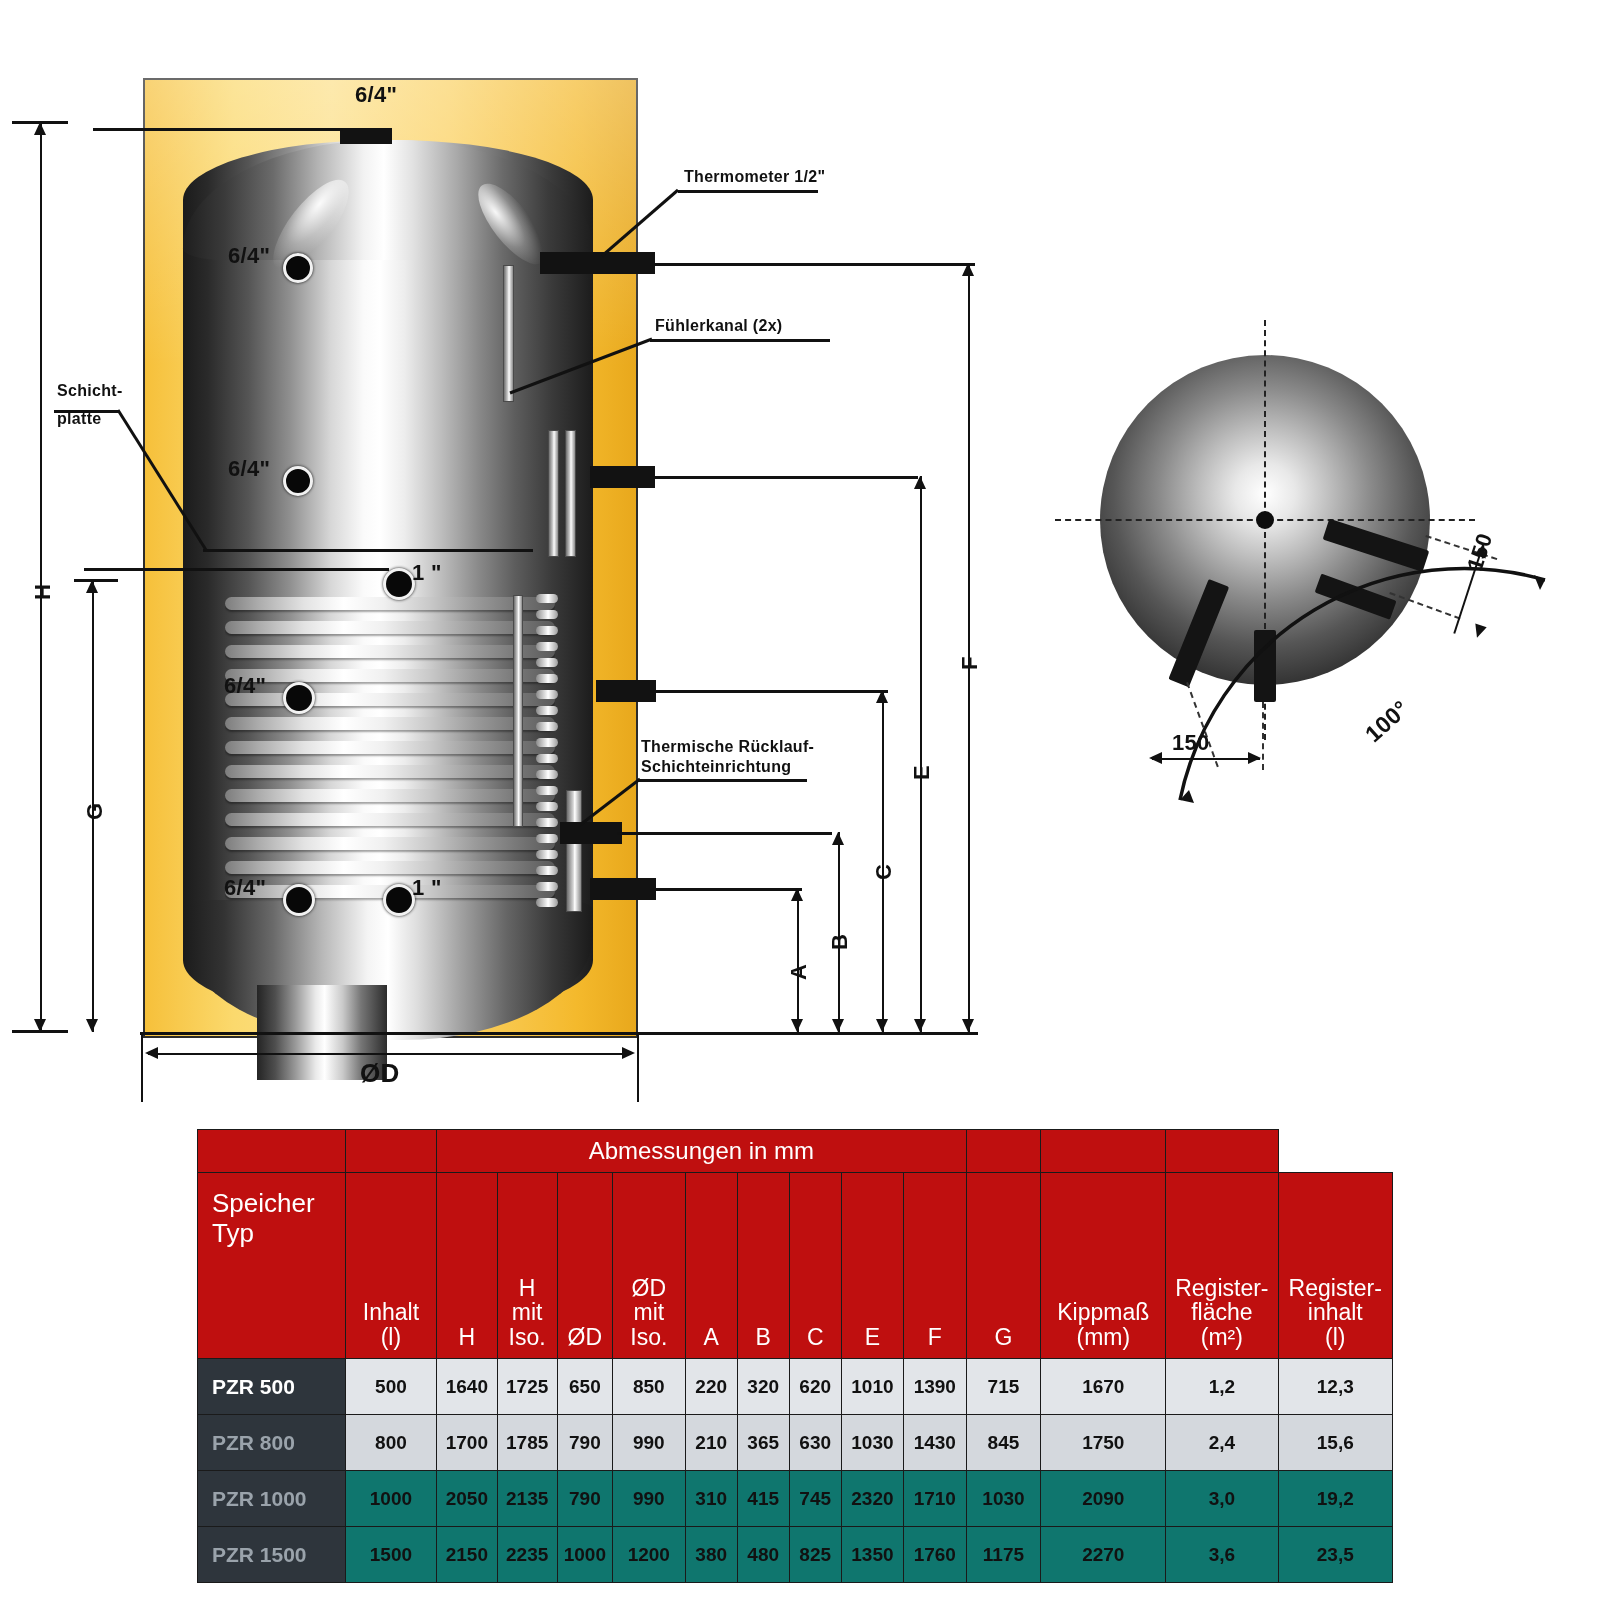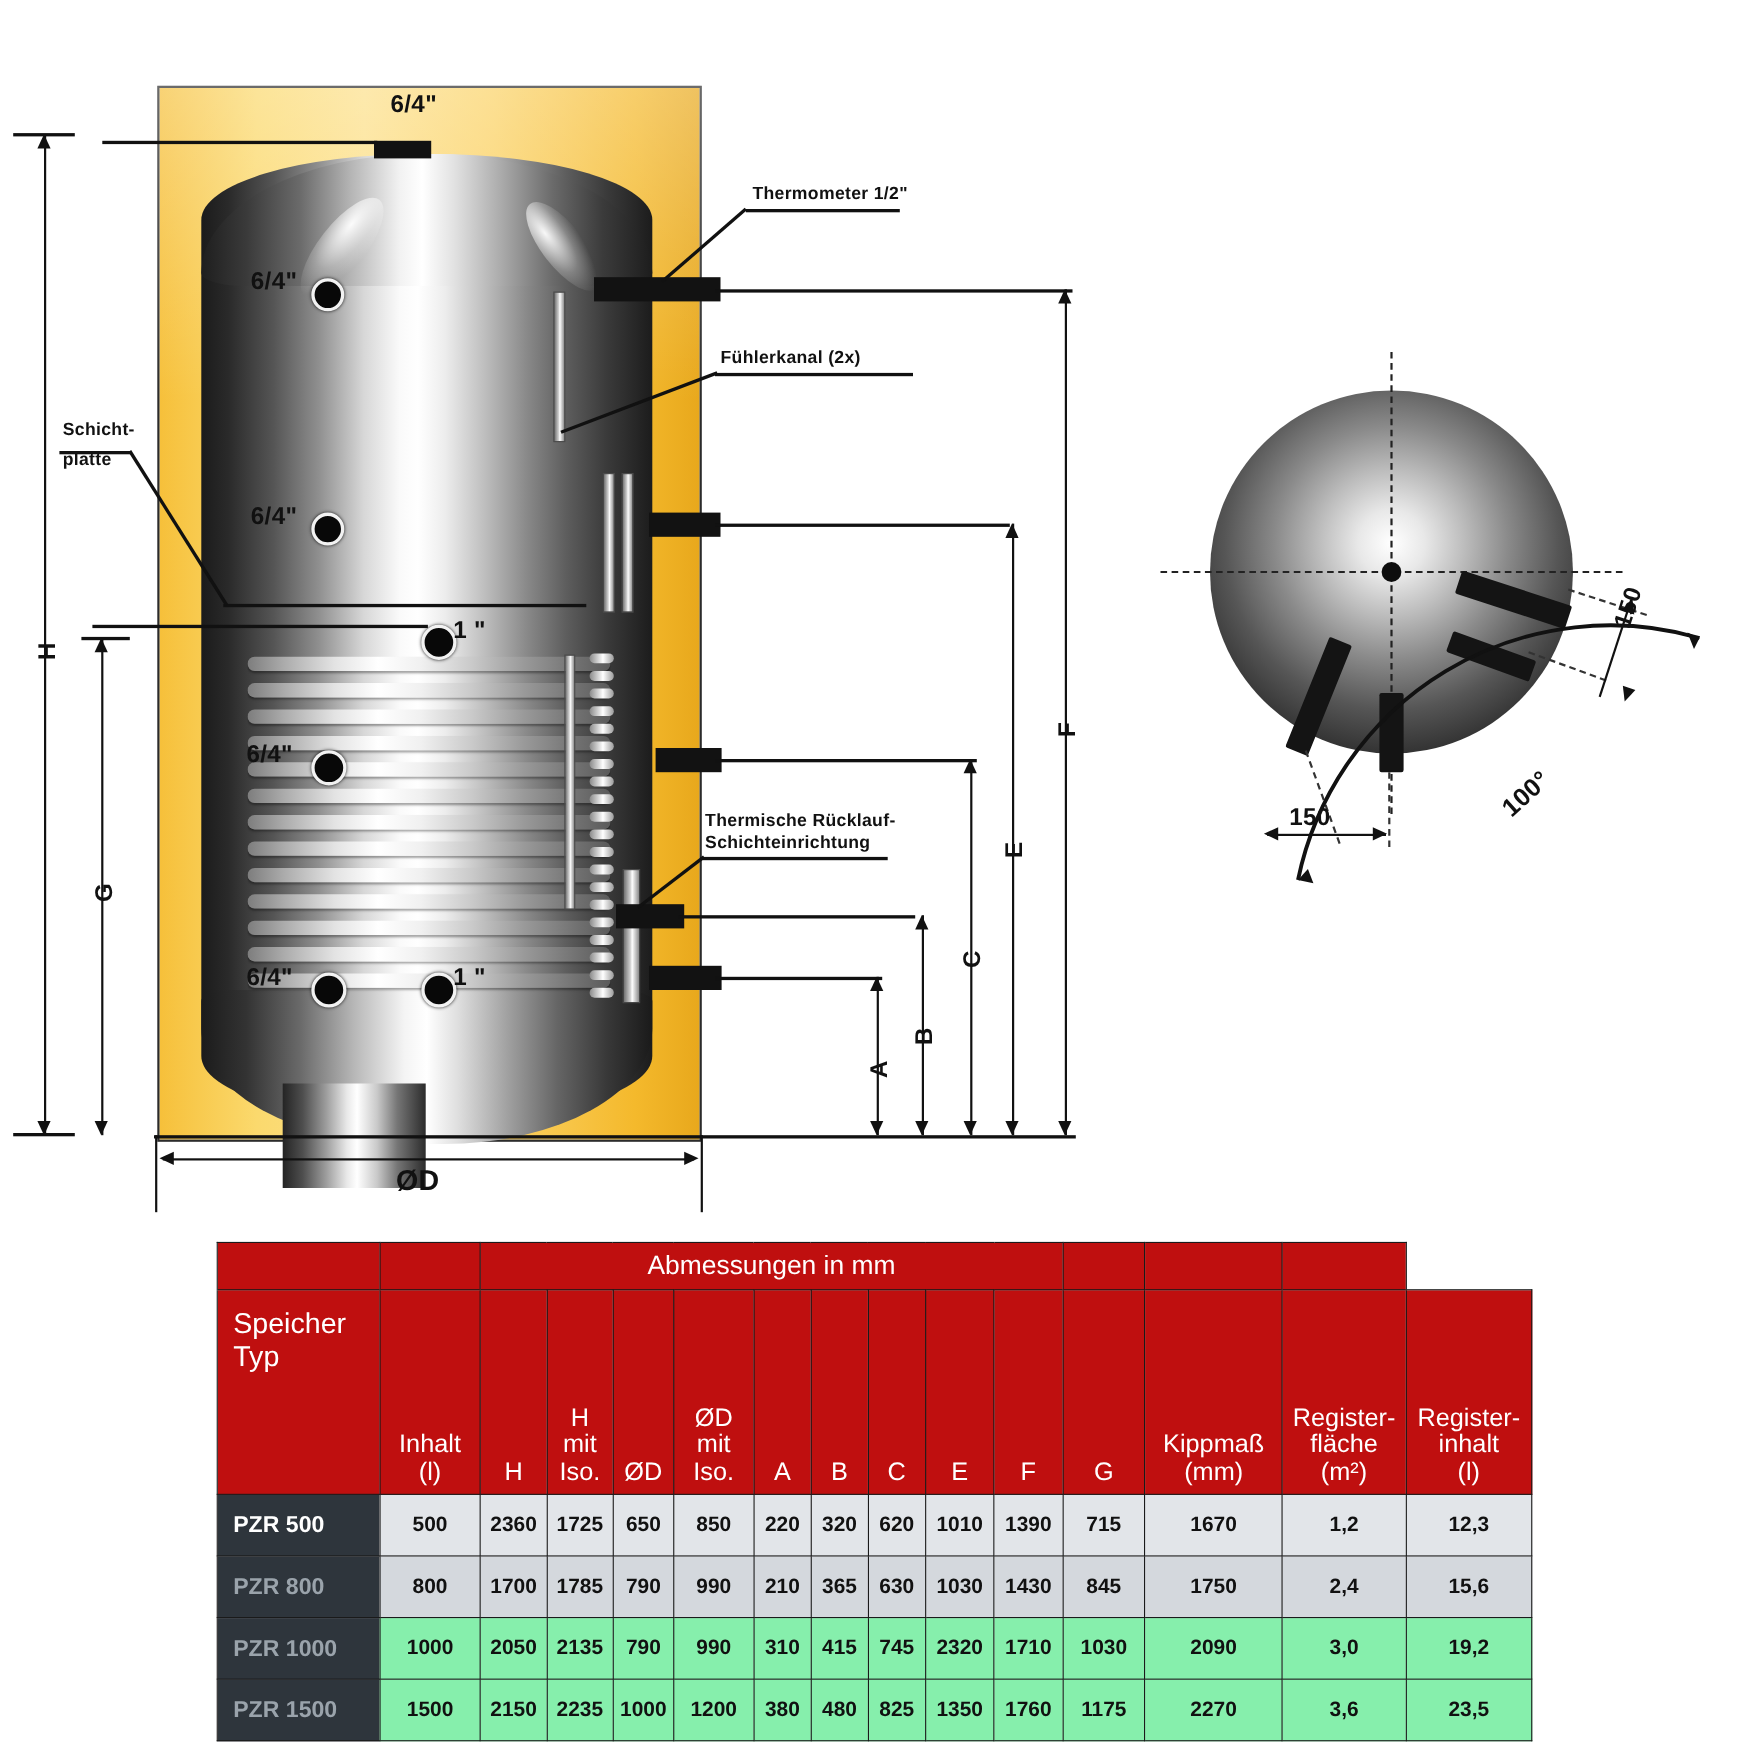--- a/index.html
+++ b/index.html
@@ -94,21 +94,21 @@
   table{border-collapse:collapse;width:100%;table-layout:fixed;}
   th,td{border:1.5px solid #1a1a1a;text-align:center;font-size:19px;padding:0;}
   thead th{background:#bf0f0f;color:#ffffff;font-weight:normal;font-size:23px;line-height:1.06;}
   th.topttl{font-size:24px;height:42px;border-bottom:none;}
   th.corner{background:#bf0f0f;border-bottom:none;}
   th.hd{height:160px;vertical-align:bottom;padding-bottom:9px;}
   th.spk{text-align:left;padding-left:14px;vertical-align:top;padding-top:16px;font-size:26px;line-height:1.15;}
   td.type{background:#2e353c;color:#ffffff;text-align:left;padding-left:14px;font-size:21px;font-weight:bold;height:55px;}
   td.type.dim{color:#9aa3ab;}
   td.val{background:#d4d8dd;color:#111;font-weight:bold;height:55px;}
-  td.val.alt{background:#86efac;}
+  td.val.alt{background:#0f766e;}
   tbody tr:first-child td.val{background:#e2e5e9;}
 </style>
 </head>
 <body>
 
 <div id="drawing">
 
   <div class="insul"></div>
   <div class="insul-gloss"></div>
 
@@ -394,21 +394,21 @@
           <span>Register-</span><br>
           <span>inhalt</span><br>
           <span>(l)</span>
         </th>
       </tr>
     </thead>
     <tbody>
       <tr>
         <td class="type">PZR 500</td>
         <td class="val">500</td>
-        <td class="val">2360</td>
+        <td class="val">1640</td>
         <td class="val">1725</td>
         <td class="val">650</td>
         <td class="val">850</td>
         <td class="val">220</td>
         <td class="val">320</td>
         <td class="val">620</td>
         <td class="val">1010</td>
         <td class="val">1390</td>
         <td class="val">715</td>
         <td class="val">1670</td>

